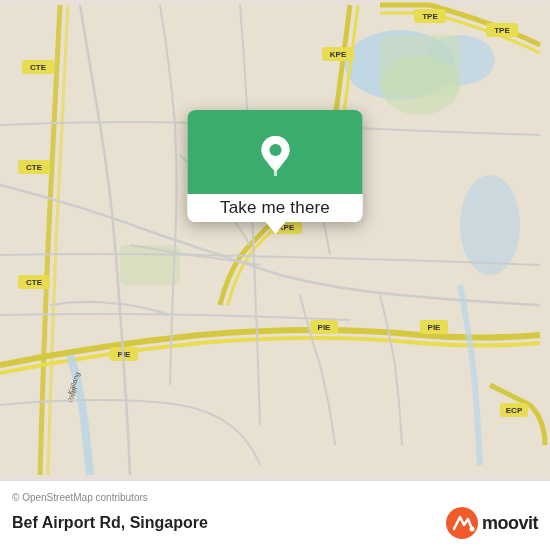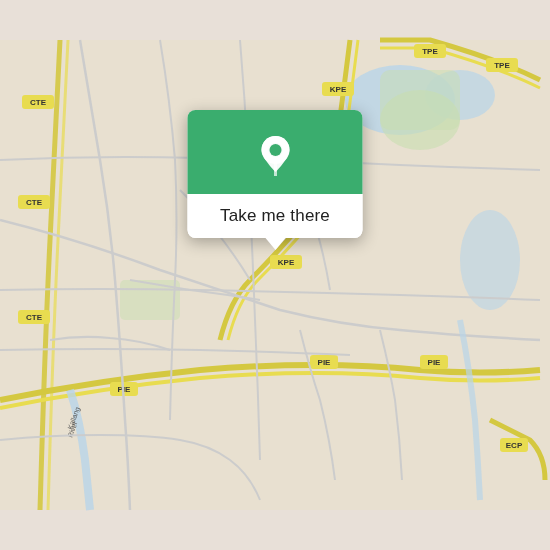--- a/index.html
+++ b/index.html
@@ -63,21 +63,21 @@
 
     .pin-icon {
       width: 44px;
       height: 44px;
     }
 
     .popup-bottom {
       background: white;
       width: 100%;
       border-radius: 0 0 8px 8px;
-      padding: 12px 10px;
+      padding: 4px 10px;
       display: flex;
       justify-content: center;
       align-items: center;
     }
 
     .take-me-there-btn {
       background: transparent;
       border: none;
       font-size: 17px;
       font-weight: 500;
@@ -237,13 +237,28 @@
           <circle cx="22" cy="18" r="6" fill="#3aad6e"></circle>
         </svg>
       </div>
       <div class="popup-bottom">
         <button class="take-me-there-btn">Take me there</button>
       </div>
       <div class="popup-arrow"></div>
     </div>
   </div>
 
+  <div class="bottom-bar">
+    <span class="attribution">© OpenStreetMap contributors</span>
+    <div class="bottom-row">
+      <span class="location-name">Bef Airport Rd, Singapore</span>
+
+      <div class="moovit-logo">
+        <svg class="moovit-icon" viewBox="0 0 32 32">
+          <circle cx="16" cy="16" r="16" fill="#f15a2b"></circle>
+          <path d="M8 22 L14 10 L18 18 L22 12 L26 22" stroke="white" stroke-width="2.5" fill="none" stroke-linejoin="round" stroke-linecap="round"></path>
+          <circle cx="26" cy="22" r="2.5" fill="white"></circle>
+        </svg>
+        <span class="moovit-text">moovit</span>
+      </div>
+    </div>
+  </div>
 </div>
 
 </body></html>

